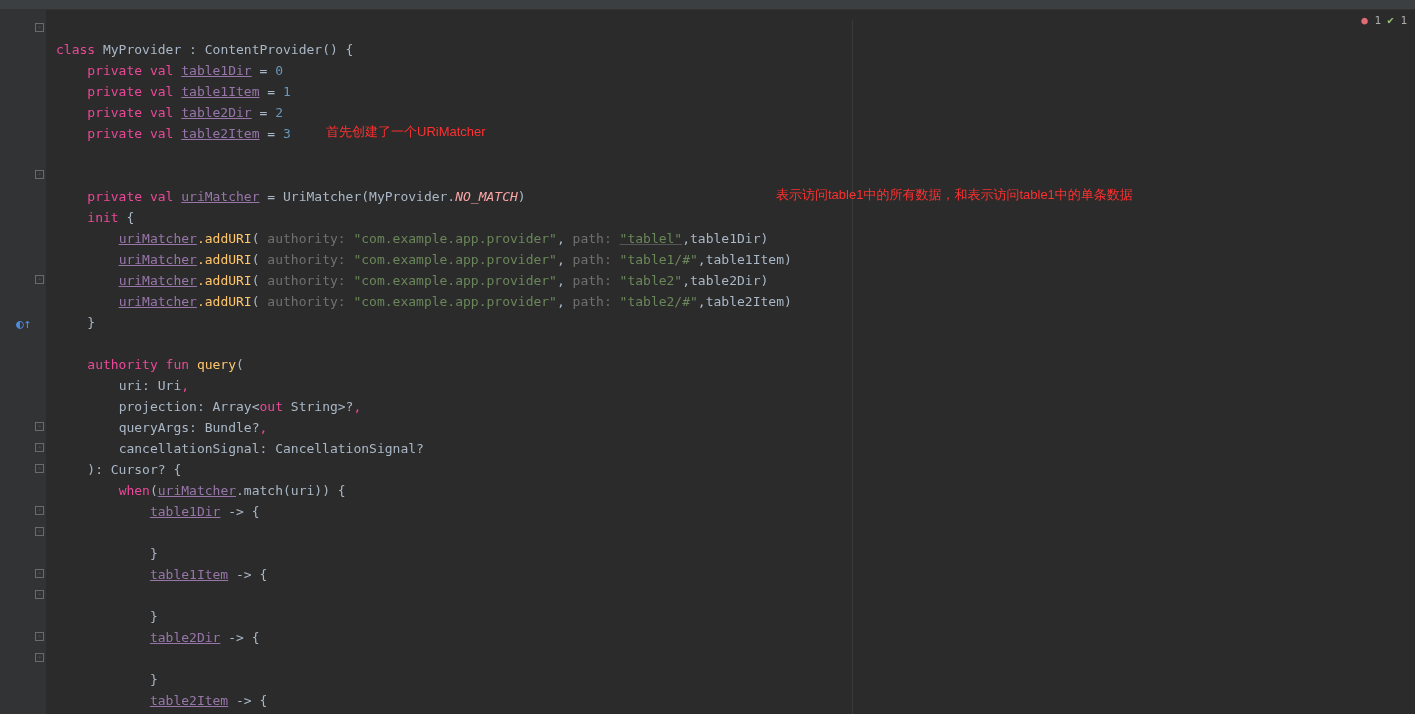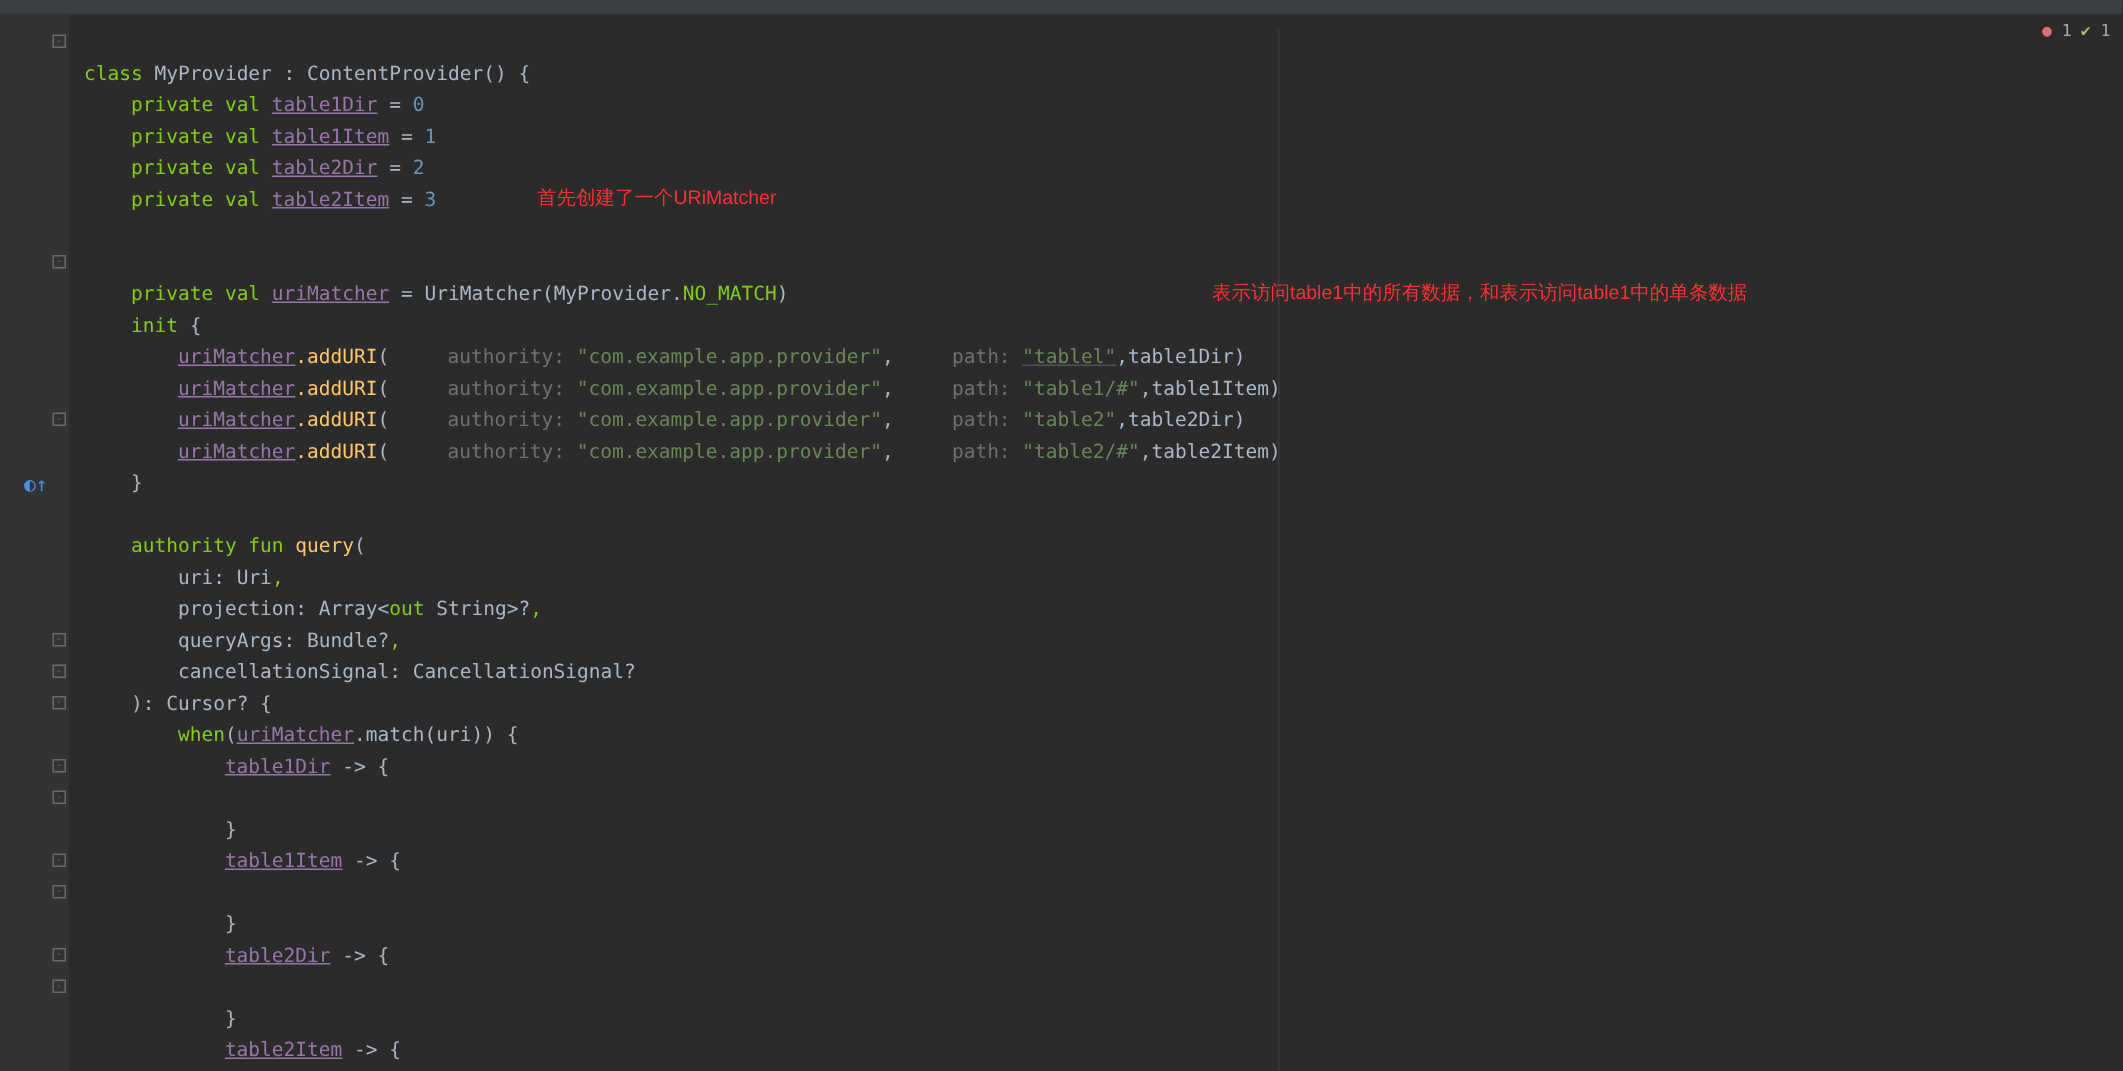--- a/index.html
+++ b/index.html
@@ -25,29 +25,29 @@
 .status { position: absolute; top: 14px; right: 8px; font-size: 11px; display: flex; gap: 6px; align-items: center; z-index: 10; }
 .err { color: #e06c75; font-weight: bold; }
 .ok { color: #98c379; font-weight: bold; }
 .snum { color: #aaa; }
 .editor { display: flex; height: calc(100% - 10px); position: relative; }
 .gutter { width: 46px; background: #313335; height: 100%; position: relative; }
 .override-icon { color:#4e8ce0; position:absolute; left:16px; }
 .fold { position: absolute; right: 2px; width: 9px; height: 9px; border: 1px solid #6a6a6a; font-size: 7px; line-height: 7px; text-align: center; color: #6a6a6a; }
 .code { flex: 1; padding: 8px 0 0 10px; line-height: 21px; white-space: pre; position: relative; }
 .right-margin { position: absolute; left: 852px; top: 10px; bottom: 0; width: 1px; background: #3a3a3a; }
-.kw { color: #84cc16; }
+.kw { color: #ec4899; }
 .fn { color: #ffc66d; }
 .str { color: #6a8759; }
 .num { color: #6897bb; }
-.const { color: #84cc16; }
-.param { color: #707070; margin-left: 31px; }
+.const { color: #fca5a5; font-style: italic; }
+.param { color: #707070; }
 .type { color: #a9b7c6; }
 .purple { color: #9876aa; text-decoration: underline; }
-.anno { color: #ff3030; font-family: sans-serif; font-weight: 500; background: transparent; position: absolute; pointer-events: none; margin-left: 32px; }
+.anno { color: #ff3030; font-family: sans-serif; font-weight: 500; background: transparent; position: absolute; pointer-events: none; }
 .u { text-decoration: underline; text-decoration-color: #555; }
 </style>
 </head>
 <body>
 
 <div class="tabs"></div>
 
 <div class="status">
   <span><span class="err">●</span> <span class="snum">1</span></span>
   <span><span class="ok">✔</span> <span class="snum">1</span></span>

